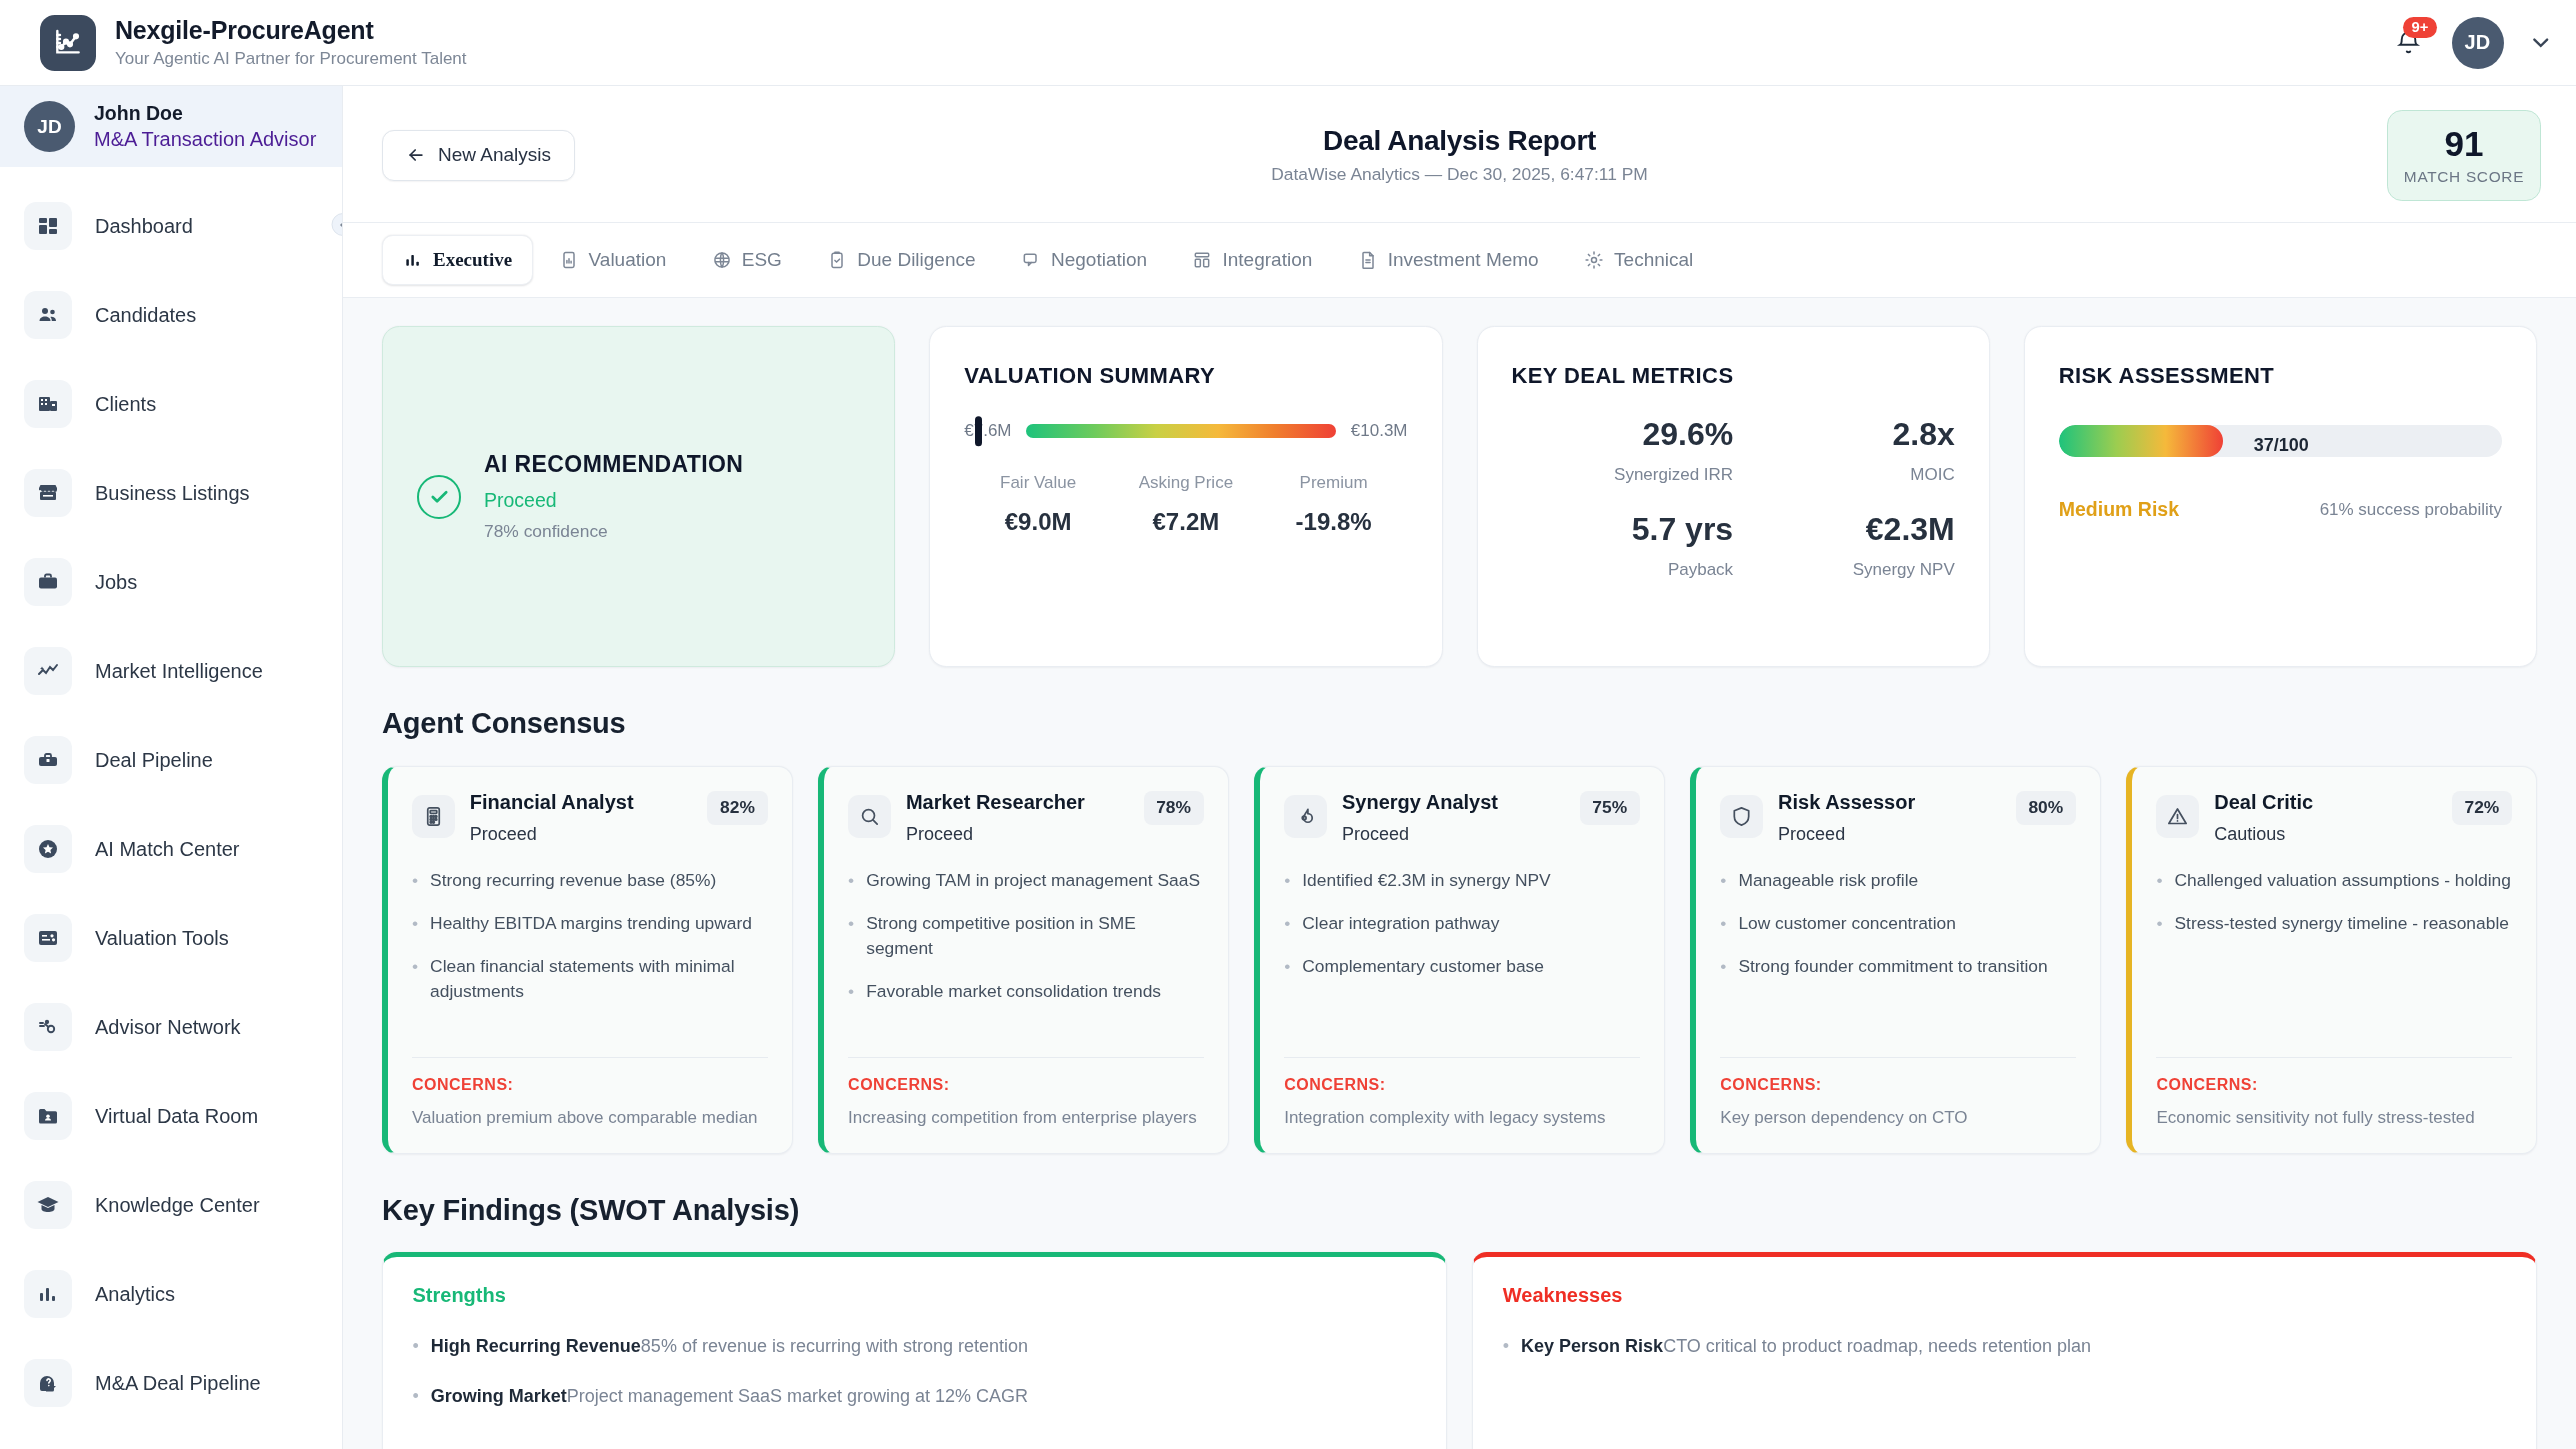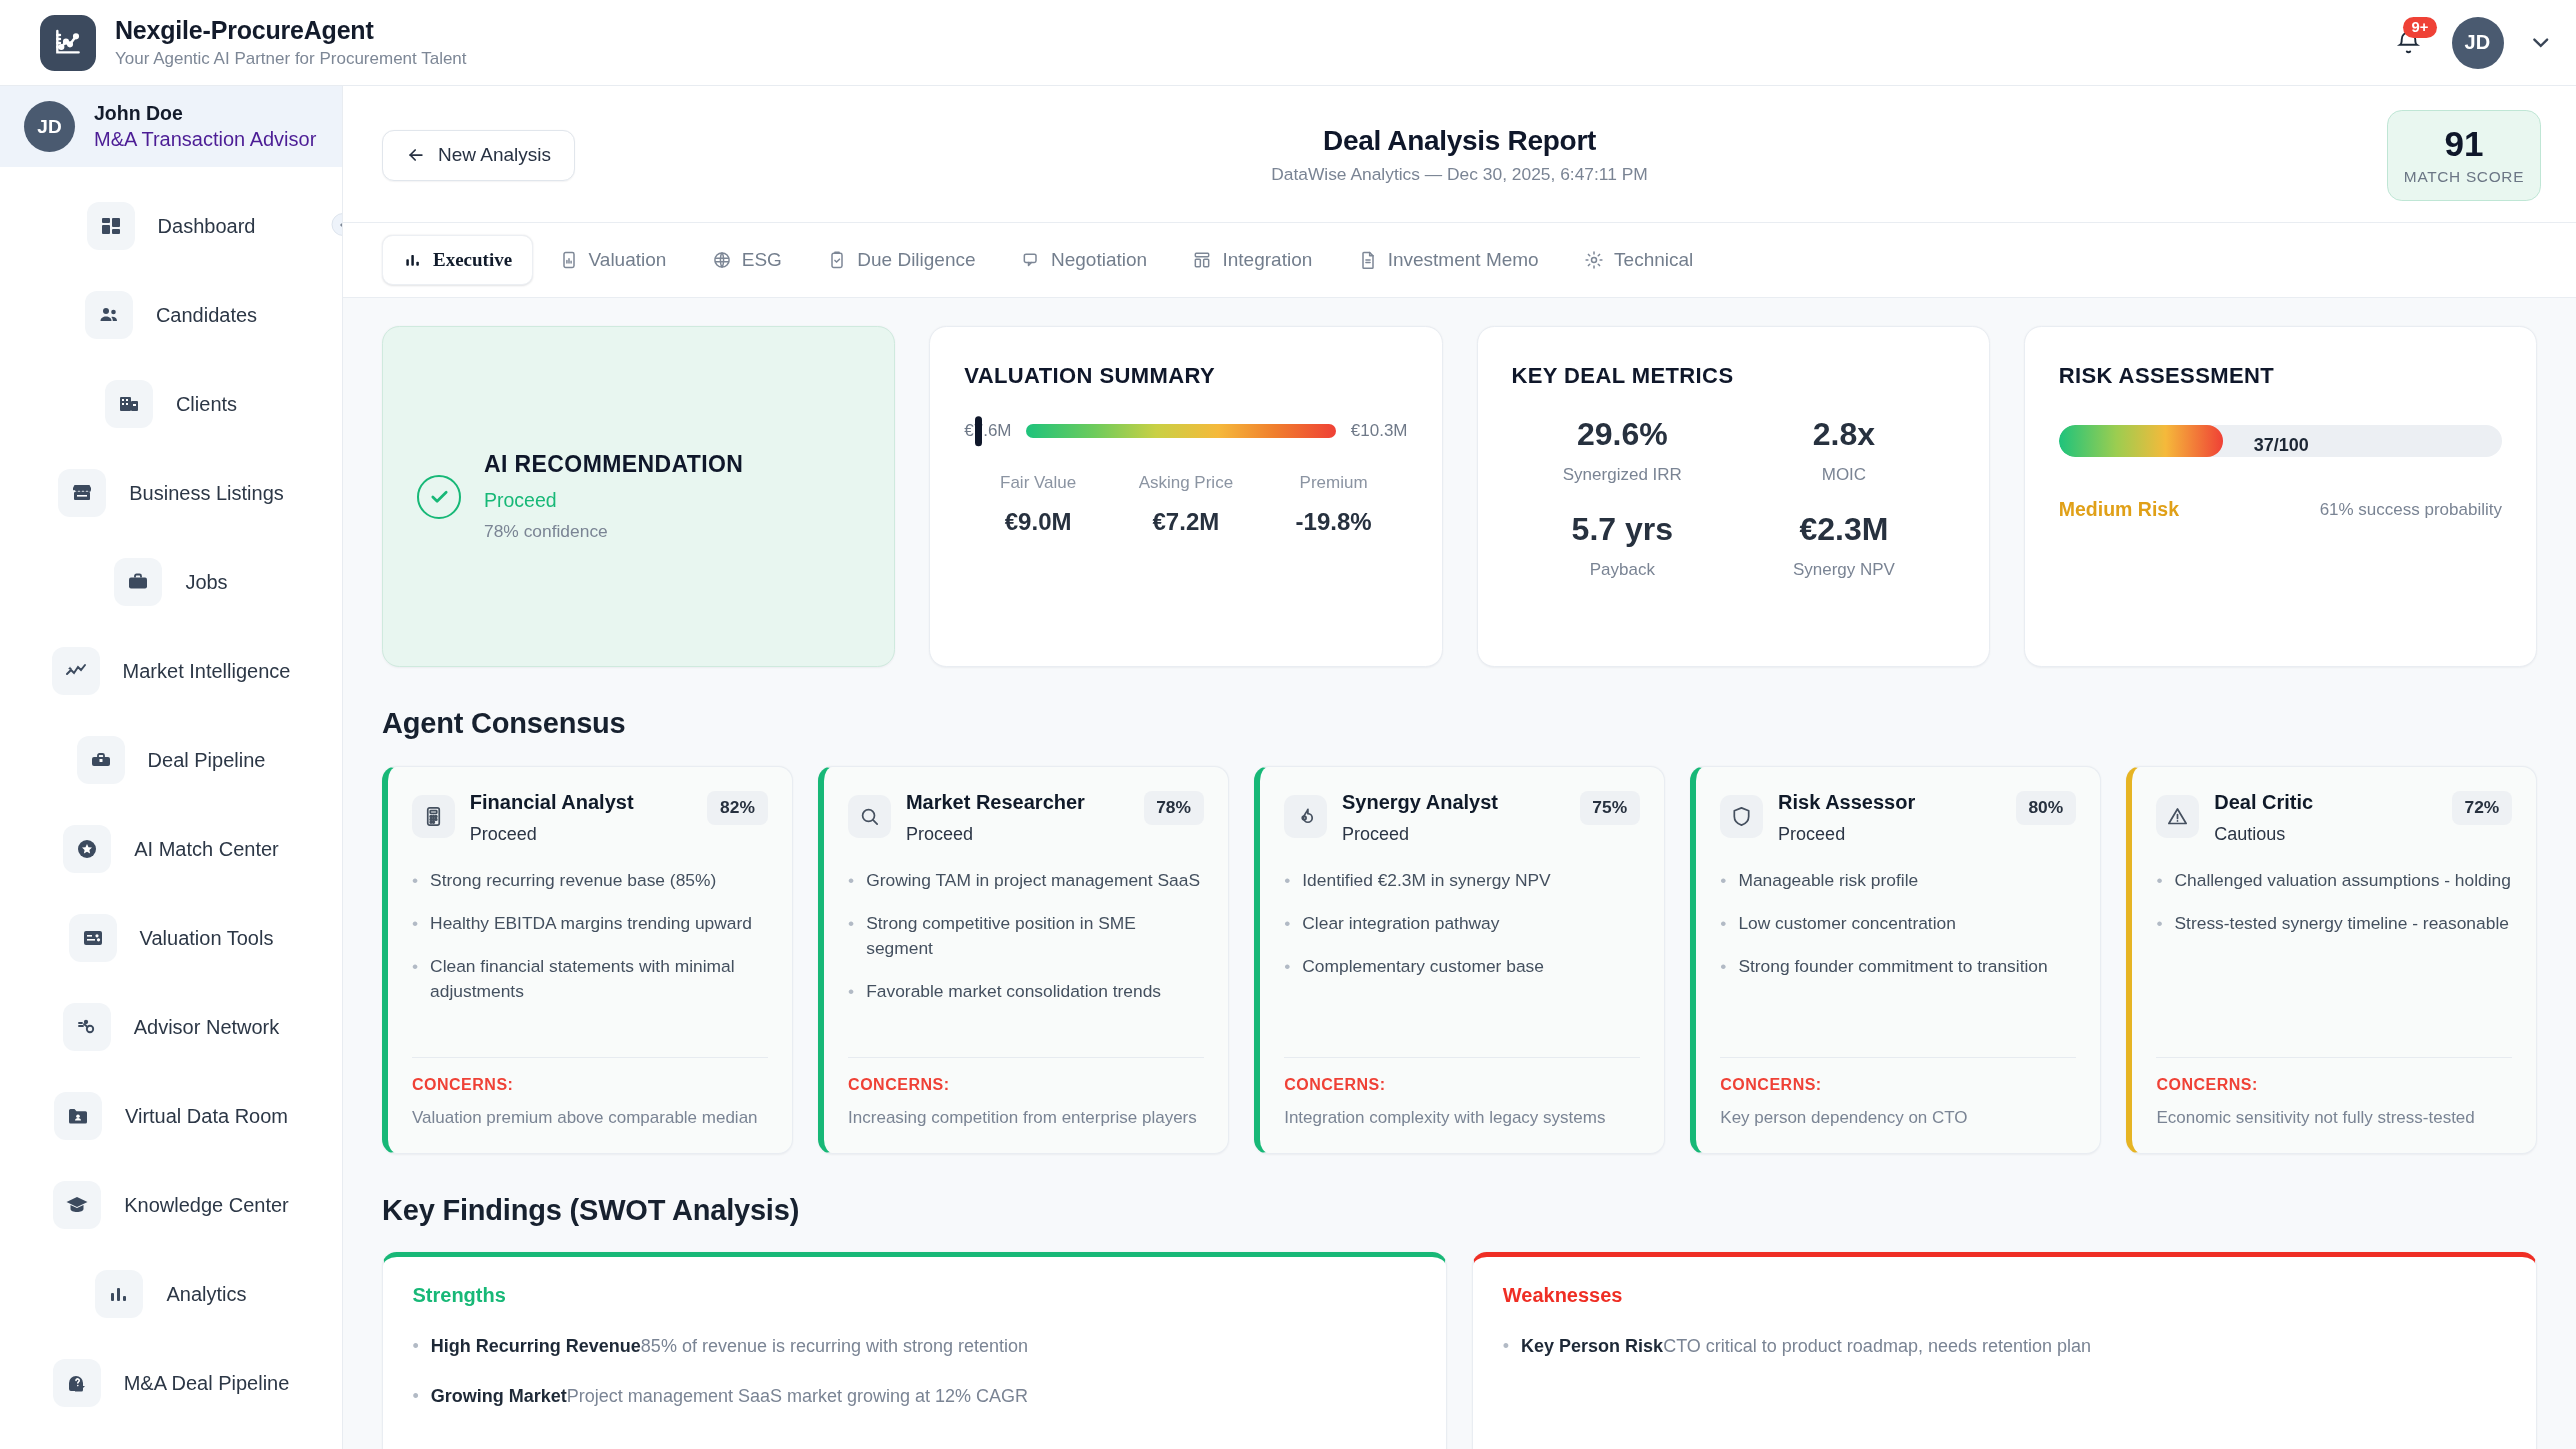--- a/index.html
+++ b/index.html
@@ -54,21 +54,21 @@
   .profile-name { font-size: 19.5px; font-weight: 700; color: #131b2b; }
   .profile-role { font-size: 20px; color: #4c1d95; margin-top: 3.4px; }
   .collapse-btn {
     position: absolute; top: 127px; right: -0.7px; width: 23px; height: 23px; border-radius: 50%;
     background: #eef3fa; border: 0.7px solid #dde4ed; display: flex; align-items: center; justify-content: center;
     transform: translateX(50%); color: #7d8796; font-size: 12px; z-index: 20;
   }
   .nav { padding-top: 14.8px; }
   .nav-item {
     display: flex; align-items: center; gap: 23px; padding: 8px 24px; height: 89px;
-    color: #2f3a4a; cursor: pointer; justify-content: center;
+    color: #2f3a4a; cursor: pointer;
   }
   .nav-icon {
     width: 48px; height: 48px; flex: 0 0 48px; border-radius: 12px; background: #f2f5f8;
     display: flex; align-items: center; justify-content: center; color: #3c4a5e;
   }
   .nav-label { font-size: 20px; color: #2c3746; }
 
   
   .main { flex: 1 1 auto; min-width: 0; background: #f7f9fb; display: flex; flex-direction: column; overflow: hidden; }
 
@@ -128,21 +128,21 @@
     background: linear-gradient(90deg,#1ec37c 0%,#6dcb5c 22%,#c9d044 42%,#f5b93b 62%,#f07f2d 80%,#ef4136 100%);
   }
   .val-marker {
     position: absolute; left: 10.7px; top: 50%; transform: translateY(-50%);
     width: 6.7px; height: 29.5px; border-radius: 4px; background: #0f172a;
   }
   .val-cols { display: grid; grid-template-columns: repeat(3,1fr); margin-top: 32px; text-align: center; }
   .val-lbl { font-size: 17px; color: #8b94a2; }
   .val-num { font-size: 24px; font-weight: 700; color: #27313f; margin-top: 14.8px; }
 
-  .metric-grid { display: grid; grid-template-columns: 1fr 1fr; row-gap: 25.5px; margin-top: 27px; text-align: center; }
+  .metric-grid { display: grid; grid-template-columns: 1fr 1fr; row-gap: 25.5px; margin-top: 27px; text-align: right; }
   .metric-num { font-size: 32px; font-weight: 700; color: #27313f; }
   .metric-lbl { font-size: 17px; color: #7a8494; margin-top: 12px; }
 
   .risk-bar {
     margin-top: 36px; height: 32px; border-radius: 670px; background: #eceff3;
     position: relative; overflow: hidden;
   }
   .risk-fill {
     position: absolute; left: 0; top: 0; bottom: 0; width: 37%; border-radius: 670px;
     background: linear-gradient(90deg,#1ec37c 0%,#9ccd50 35%,#f5b93b 65%,#ef4136 100%);

